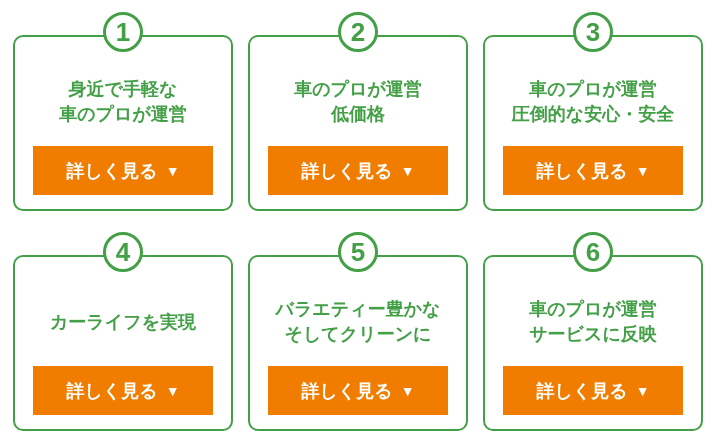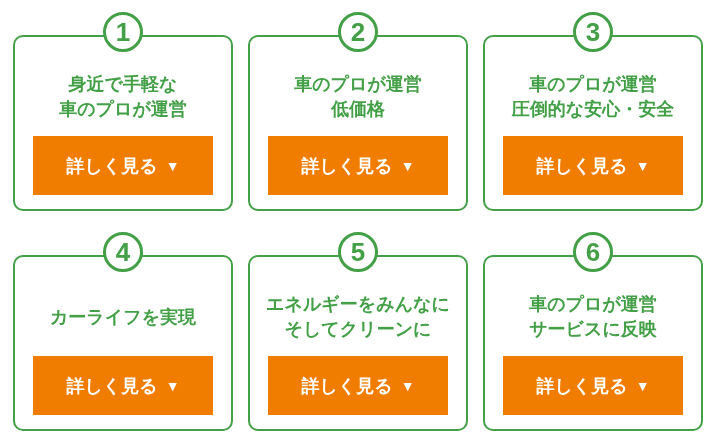--- a/index.html
+++ b/index.html
@@ -72,21 +72,21 @@
     color: var(--green);
     font-size: 18px;
     font-weight: bold;
     line-height: 25px;
   }
   .btn {
     display: flex;
     align-items: center;
     justify-content: center;
     gap: 8px;
-    height: 59px;
+    height: 49px;
     margin: 0 18px 14px 18px;
     background: var(--orange);
     border: none;
     border-radius: 0;
     color: var(--white);
     font-family: inherit;
     font-size: 18px;
     font-weight: bold;
     cursor: pointer;
     padding: 4px;
@@ -164,21 +164,21 @@
         </button>
       </div>
     </div>
 
     <div class="cell">
       <div class="badge">
         <span class="badge-num">5</span>
       </div>
       <div class="card">
         <div class="title">
-          <span>エネルギーをみんなに</span>
+          <span>バラエティー豊かな</span>
           <span>そしてクリーンに</span>
         </div>
         <button class="btn">
           <span>詳しく見る</span>
           <span class="caret">▼</span>
         </button>
       </div>
     </div>
 
     <div class="cell">

